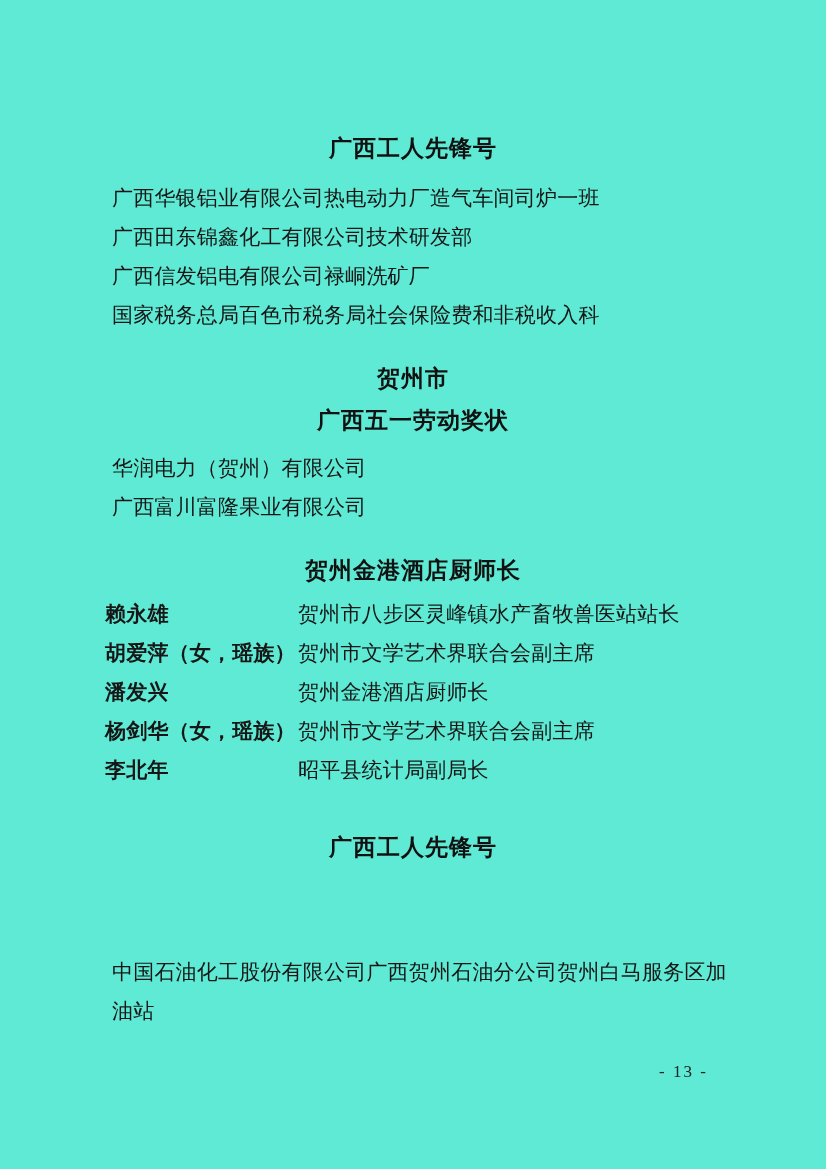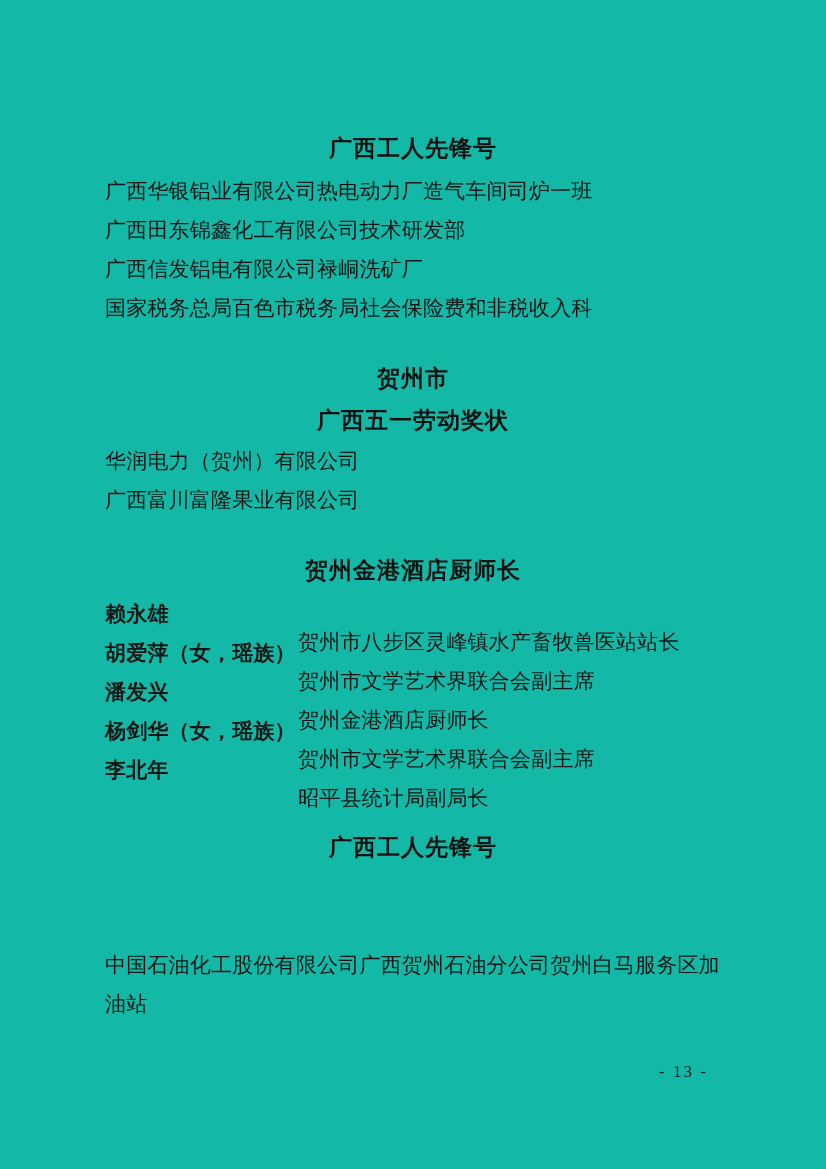--- a/index.html
+++ b/index.html
@@ -4,21 +4,21 @@
 <style>
   html, body {
     margin: 0;
     padding: 0;
     background: #ffffff;
   }
   .page {
     position: relative;
     width: 826px;
     height: 1169px;
-    background: #14b8a6;
+    background: #5eead4;
     color: #161616;
     font-family: "Liberation Serif", "DejaVu Serif", serif;
     overflow: hidden;
   }
   .hd {
     position: absolute;
     left: 0;
     width: 100%;
     margin: 0;
     text-align: center;
@@ -26,21 +26,21 @@
     font-weight: 700;
     font-size: 23px;
     letter-spacing: 1px;
     line-height: 1.1;
     color: #111111;
   }
   .ln {
     position: absolute;
     left: 105px;
     width: 616px;
-    margin: 0;
+    margin: 7px;
     font-size: 21px;
     letter-spacing: 0.2px;
     line-height: 1.1;
     white-space: nowrap;
   }
   .row {
     position: absolute;
     left: 105px;
     width: 616px;
     display: flex;
@@ -50,21 +50,20 @@
   }
   .nm {
     flex: 0 0 193px;
     width: 193px;
     white-space: nowrap;
     font-weight: bold;
   }
   .ti {
     flex: 1;
     white-space: nowrap;
-    margin-top: 28px;
   }
   .pageno {
     position: absolute;
     top: 1063px;
     left: 659px;
     font-size: 17px;
     letter-spacing: 2px;
     line-height: 1.1;
     color: #222222;
     text-align: right;

